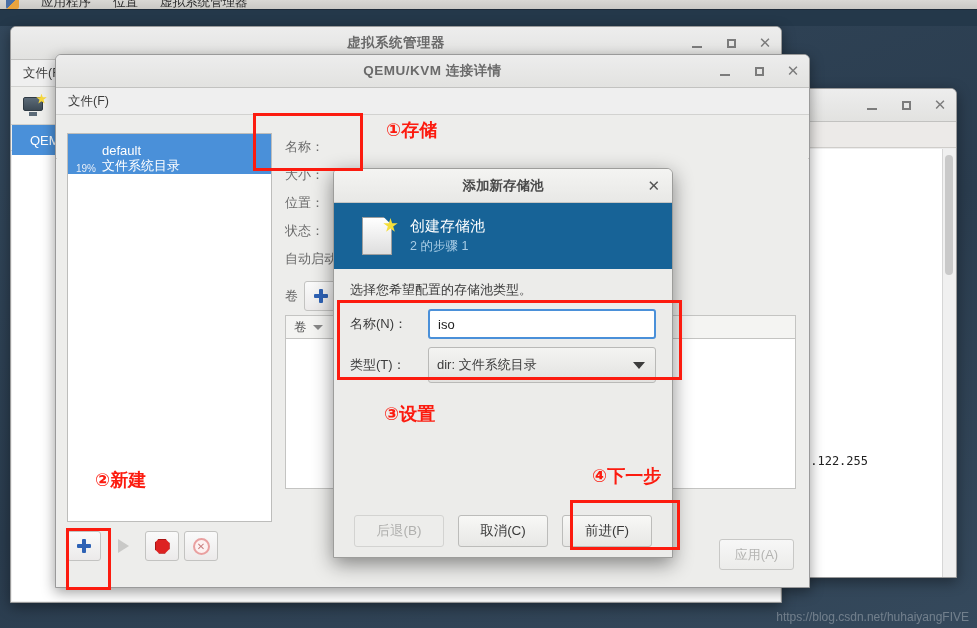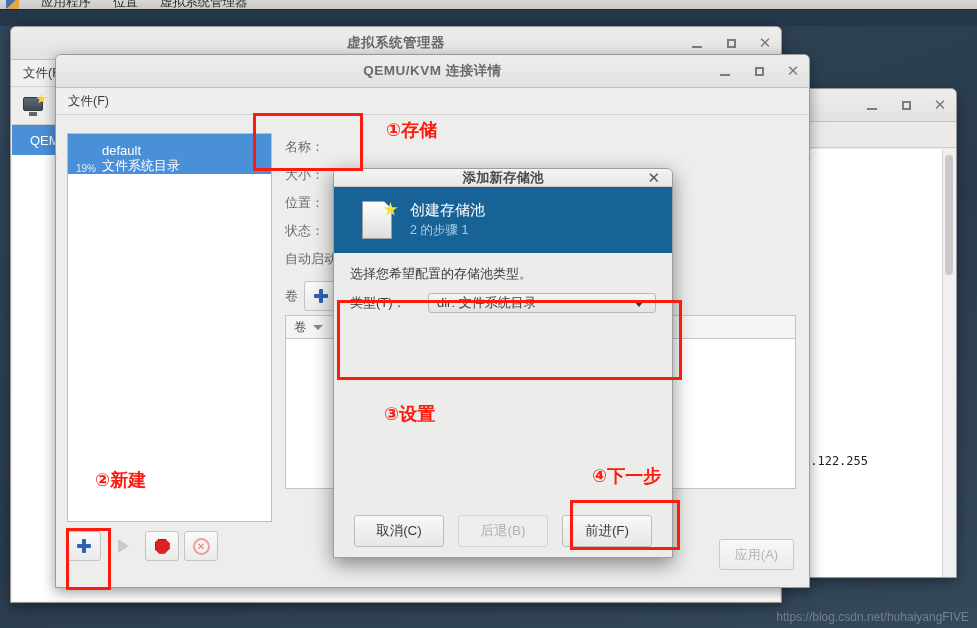--- a/index.html
+++ b/index.html
@@ -259,21 +259,21 @@
 
   
   #dlg {
     position: absolute; left: 333px; top: 168px; width: 340px; height: 390px;
     background: #ececea;
     border: 1px solid #9d9d9b;
     border-radius: 6px 6px 0 0;
     box-shadow: 0 6px 20px rgba(0,0,0,.45);
   }
   #dlg-title {
-    height: 18px; background: linear-gradient(#f4f4f2,#e8e8e6);
+    height: 34px; background: linear-gradient(#f4f4f2,#e8e8e6);
     border-bottom: 1px solid #c6c6c4;
     border-radius: 5px 5px 0 0;
     display: flex; align-items: center; position: relative;
   }
   #dlg-title .t { flex: 1; text-align: center; font-size: 13.5px; font-weight: bold; color: #4a4a4a; }
   #dlg-title .x { position: absolute; right: 12px; font-size: 15px; color: #555; font-family: "DejaVu Sans", sans-serif; }
   #dlg-banner {
     height: 66px; background: #176397;
     display: flex; align-items: center; gap: 12px; padding: 0 28px;
   }
@@ -296,21 +296,21 @@
   }
   .frow { display: flex; align-items: center; padding: 4px 16px; }
   .frow .flab { width: 78px; font-size: 13px; color: #3c3c3c; }
   #name-input {
     flex: 1; height: 30px;
     background: #ffffff; border: 2px solid #4a90d9; border-radius: 3px;
     display: flex; align-items: center; padding-left: 8px;
     font-size: 13px; color: #222;
   }
   #type-select {
-    flex: 1; height: 20px;
+    flex: 1; height: 36px;
     background: linear-gradient(#f4f4f2,#e2e2e0);
     border: 1px solid #b9b9b7; border-radius: 3px;
     display: flex; align-items: center; padding: 4px 8px;
     font-size: 13px; color: #3c3c3c; position: relative;
   }
   #type-select .caret {
     position: absolute; right: 10px;
     width: 0; height: 0; border-left: 6px solid transparent;
     border-right: 6px solid transparent; border-top: 7px solid #3c3c3c;
   }
@@ -531,36 +531,40 @@
           <i class="star2"></i>
       </span>
       <span class="btext">
         <span class="bt1" style="display:block">创建存储池</span>
         <span class="bt2" style="display:block">2 的步骤 1</span>
       </span>
     </div>
 
     <div id="dlg-desc">选择您希望配置的存储池类型。</div>
 
+    <div class="frow">
+      <span class="flab">名称(N)：</span>
+      <span id="name-input">iso</span>
+    </div>
 
     <div class="frow">
       <span class="flab">类型(T)：</span>
       <span id="type-select">
         <span>dir: 文件系统目录</span>
         <i class="caret"></i>
       </span>
     </div>
 
     <div id="dlg-buttons">
+      <span class="dbtn disabled">
+        <span>后退(B)</span>
+      </span>
       <span class="dbtn">
         <span>取消(C)</span>
       </span>
-      <span class="dbtn disabled">
-        <span>后退(B)</span>
-      </span>
       <span class="dbtn">
         <span>前进(F)</span>
       </span>
     </div>
   </div>
 
   <div class="hl" style="left:253px; top:113px; width:110px; height:58px;"></div>
   <div class="ann" style="left:386px; top:118px;">①存储</div>
 
   <div class="hl" style="left:66px; top:528px; width:45px; height:62px;"></div>

